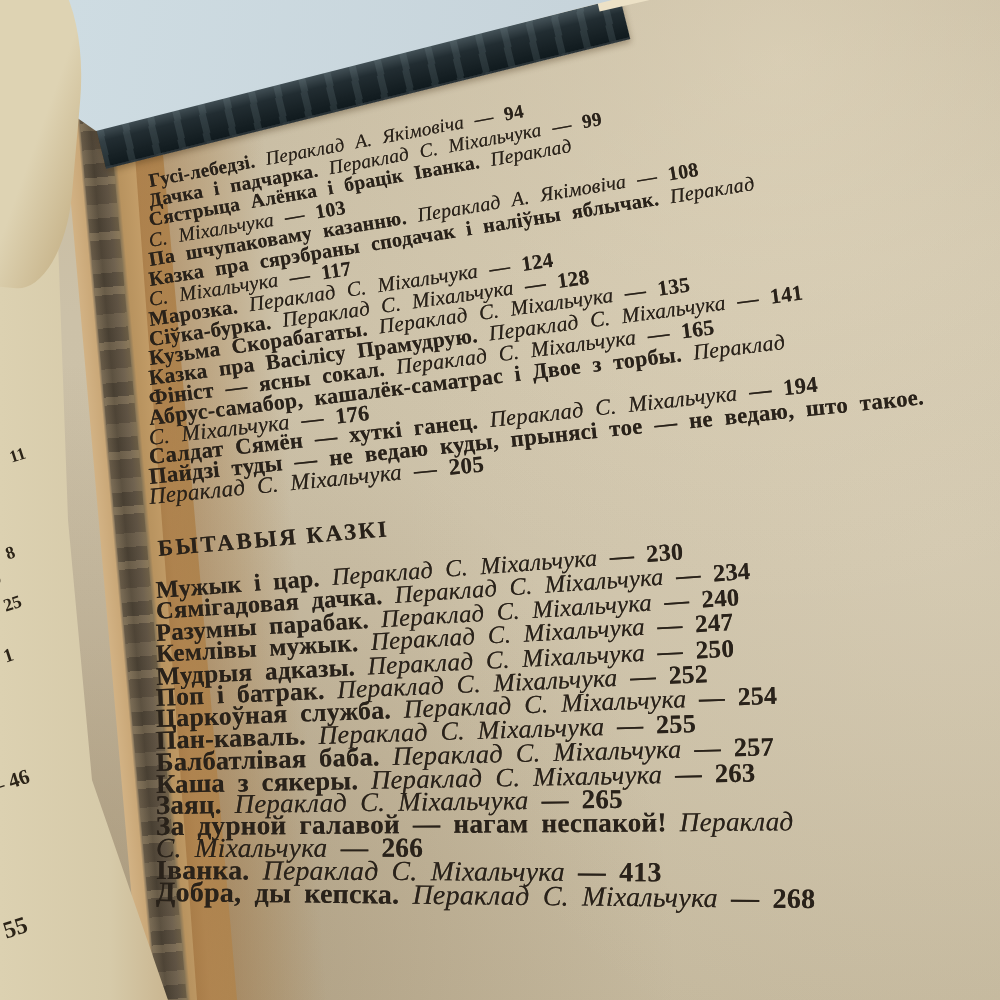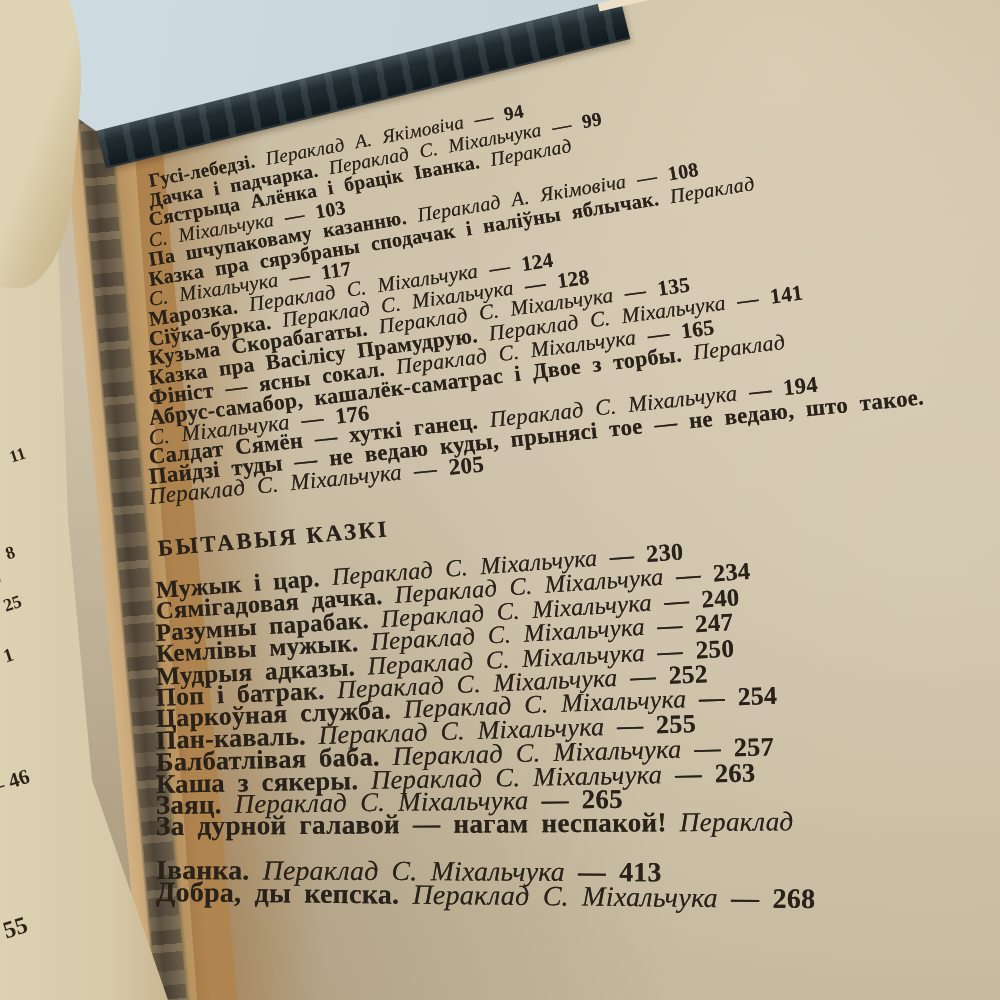--- a/index.html
+++ b/index.html
@@ -147,15 +147,16 @@
     <div class="toc-line" style="top: 618.8px; left: 156px; font-size: 24.7px; transform: rotate(-3.51deg);"><span class="seg-title">Разумны парабак. </span><span class="seg-translator">Пераклад С. Міхальчука</span><span class="seg-page"> — 240</span></div>
     <div class="toc-line" style="top: 640.2px; left: 156px; font-size: 25px; transform: rotate(-3.17deg);"><span class="seg-title">Кемлівы мужык. </span><span class="seg-translator">Пераклад С. Міхальчука</span><span class="seg-page"> — 247</span></div>
     <div class="toc-line" style="top: 661.6px; left: 156px; font-size: 25.3px; transform: rotate(-2.82deg);"><span class="seg-title">Мудрыя адказы. </span><span class="seg-translator">Пераклад С. Міхальчука</span><span class="seg-page"> — 250</span></div>
     <div class="toc-line" style="top: 683px; left: 156px; font-size: 25.6px; transform: rotate(-2.48deg);"><span class="seg-title">Поп і батрак. </span><span class="seg-translator">Пераклад С. Міхальчука</span><span class="seg-page"> — 252</span></div>
     <div class="toc-line" style="top: 704.4px; left: 156px; font-size: 25.8px; transform: rotate(-2.14deg);"><span class="seg-title">Царкоўная служба. </span><span class="seg-translator">Пераклад С. Міхальчука</span><span class="seg-page"> — 254</span></div>
     <div class="toc-line" style="top: 725.8px; left: 156px; font-size: 26.1px; transform: rotate(-1.79deg);"><span class="seg-title">Пан-каваль. </span><span class="seg-translator">Пераклад С. Міхальчука</span><span class="seg-page"> — 255</span></div>
     <div class="toc-line" style="top: 747.2px; left: 156px; font-size: 26.4px; transform: rotate(-1.45deg);"><span class="seg-title">Балбатлівая баба. </span><span class="seg-translator">Пераклад С. Міхальчука</span><span class="seg-page"> — 257</span></div>
     <div class="toc-line" style="top: 768.6px; left: 156px; font-size: 26.6px; transform: rotate(-1.1deg);"><span class="seg-title">Каша з сякеры. </span><span class="seg-translator">Пераклад С. Міхальчука</span><span class="seg-page"> — 263</span></div>
     <div class="toc-line" style="top: 790px; left: 156px; font-size: 26.9px; transform: rotate(-0.76deg);"><span class="seg-title">Заяц. </span><span class="seg-translator">Пераклад С. Міхальчука</span><span class="seg-page"> — 265</span></div>
     <div class="toc-line" style="top: 811.4px; left: 156px; font-size: 27.2px; transform: rotate(-0.42deg);"><span class="seg-title">За дурной галавой — нагам неспакой! </span><span class="seg-translator">Пераклад</span></div>
+    <div class="toc-line" style="top: 832.8px; left: 156px; font-size: 27.4px; transform: rotate(-0.07deg);"><span class="seg-translator">С. Міхальчука</span><span class="seg-page"> — 266</span></div>
     <div class="toc-line" style="top: 854.2px; left: 156px; font-size: 27.7px; transform: rotate(0.27deg);"><span class="seg-title">Іванка. </span><span class="seg-translator">Пераклад С. Міхальчука</span><span class="seg-page"> — 413</span></div>
     <div class="toc-line" style="top: 875.6px; left: 156px; font-size: 28px; transform: rotate(0.62deg);"><span class="seg-title">Добра, ды кепска. </span><span class="seg-translator">Пераклад С. Міхальчука</span><span class="seg-page"> — 268</span></div>
   </div>
 
 </body></html>

